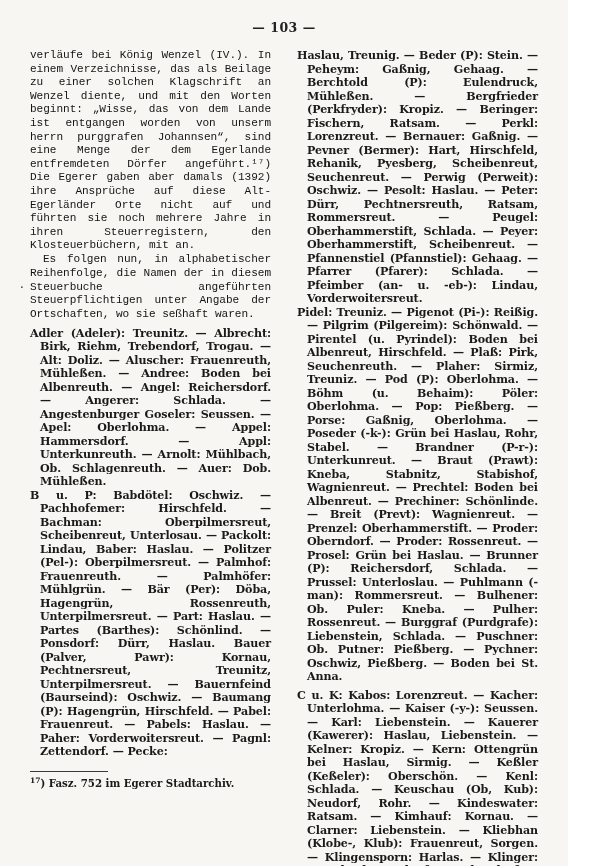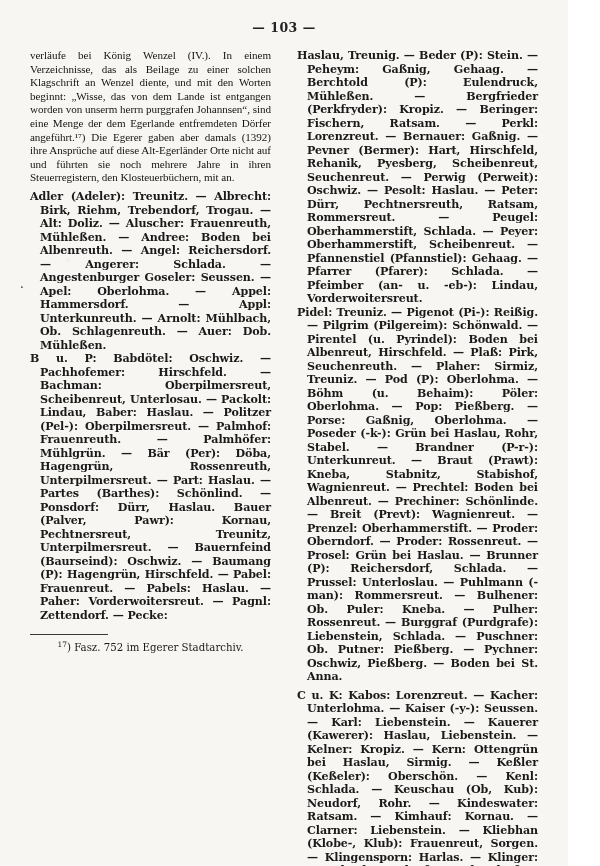--- a/index.html
+++ b/index.html
@@ -42,21 +42,21 @@
   .col {
     width: 258px;
     position: relative;
   }
   .body-text {
     font-size: 11.1px;
     line-height: 13.6px;
     text-align: justify;
     color: #141414;
     letter-spacing: -0.05px;
-    font-family: Liberation Serif, serif;
+    font-family: Liberation Mono, monospace;
   }
   .body-text p {
     margin: 0 0 0.5px 0;
     text-indent: 13px;
   }
   .body-text p.noindent {
     text-indent: 0;
   }
   .entries {
     font-size: 11.1px;
@@ -72,21 +72,22 @@
     font-weight: bold;
   }
   .gap {
     height: 5px;
   }
   .footnote {
     margin-top: 6px;
     padding-top: 4px;
     font-size: 10.2px;
     line-height: 12px;
-    text-align: center;
+    text-align: left;
+    font-weight: bold;
   }
   .footnote sup {
     font-size: 7.5px;
     vertical-align: super;
   }
   .rule {
     border: 0;
     border-top: 1px solid #3a3a3a;
     width: 78px;
     margin: 2px 0 3px 0;
@@ -107,20 +108,21 @@
 
 <div class="page">
   <div class="page-number">— 103 —</div>
 
   <div class="columns">
 
     <div class="col blur">
       <span class="footmark">·</span>
       <div class="body-text">
         <p class="noindent">verläufe bei König Wenzel (IV.). In einem Verzeichnisse, das als Beilage zu einer solchen Klagschrift an Wenzel diente, und mit den Worten beginnt: „Wisse, das von dem Lande ist entgangen worden von unserm herrn purggrafen Johannsen“, sind eine Menge der dem Egerlande entfremdeten Dörfer angeführt.¹⁷) Die Egerer gaben aber damals (1392) ihre Ansprüche auf diese Alt-Egerländer Orte nicht auf und führten sie noch mehrere Jahre in ihren Steuerregistern, den Klosteuerbüchern, mit an.</p>
+        <p>Es folgen nun, in alphabetischer Reihenfolge, die Namen der in diesem Steuerbuche angeführten Steuerpflichtigen unter Angabe der Ortschaften, wo sie seßhaft waren.</p>
       </div>
       <div class="gap"></div>
       <div class="entries">
         <p>Adler (Adeler): Treunitz. — Albrecht: Birk, Riehm, Trebendorf, Trogau. — Alt: Doliz. — Aluscher: Frauenreuth, Mühleßen. — Andree: Boden bei Albenreuth. — Angel: Reichersdorf. — Angerer: Schlada. — Angestenburger Goseler: Seussen. — Apel: Oberlohma. — Appel: Hammersdorf. — Appl: Unterkunreuth. — Arnolt: Mühlbach, Ob. Schlagenreuth. — Auer: Dob. Mühleßen.</p>
         <p>B u. P: Babdötel: Oschwiz. — Pachhofemer: Hirschfeld. — Bachman: Oberpilmersreut, Scheibenreut, Unterlosau. — Packolt: Lindau, Baber: Haslau. — Politzer (Pel-): Oberpilmersreut. — Palmhof: Frauenreuth. — Palmhöfer: Mühlgrün. — Bär (Per): Döba, Hagengrün, Rossenreuth, Unterpilmersreut. — Part: Haslau. — Partes (Barthes): Schönlind. — Ponsdorf: Dürr, Haslau. Bauer (Palver, Pawr): Kornau, Pechtnersreut, Treunitz, Unterpilmersreut. — Bauernfeind (Baurseind): Oschwiz. — Baumang (P): Hagengrün, Hirschfeld. — Pabel: Frauenreut. — Pabels: Haslau. — Paher: Vorderwoitersreut. — Pagnl: Zettendorf. — Pecke:</p>
       </div>
       <div class="footnote">
         <hr class="rule">
         <span><sup>17</sup>) <span>Fasz. 752 im Egerer Stadtarchiv.</span></span>
       </div>

